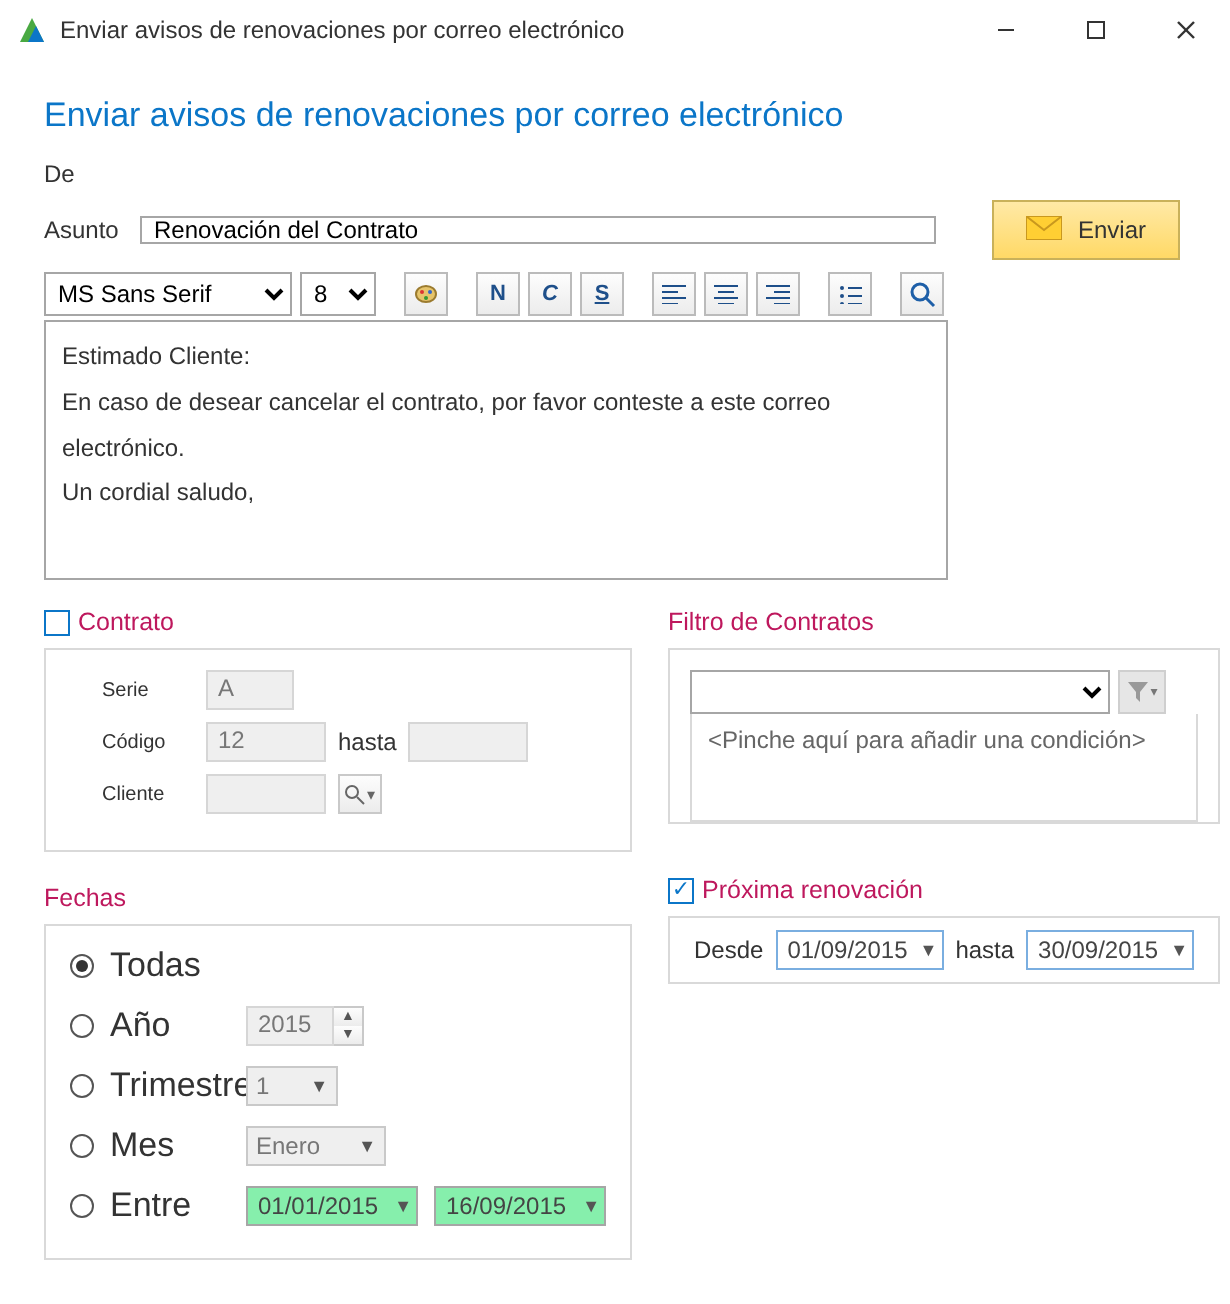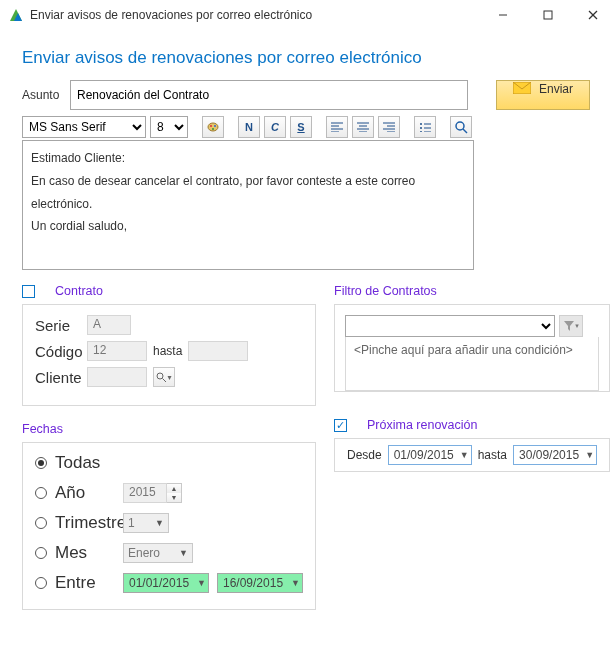--- a/index.html
+++ b/index.html
@@ -7,41 +7,41 @@
   .titlebar { height: 30px; display: flex; align-items: center; padding: 0 0 0 8px; border-bottom: 1px solid #fff; }
   .titlebar .app-icon { width: 16px; height: 16px; margin-right: 6px; }
   .titlebar .title { flex: 1; font-size: 12px; color: #333; }
   .win-controls { display: flex; height: 100%; }
   .win-btn { width: 45px; display: flex; align-items: center; justify-content: center; }
   .win-btn svg { width: 10px; height: 10px; }
   .content { padding: 12px 20px 20px 22px; }
   .page-title { color: #0b76c8; font-size: 17px; margin: 6px 0 12px 0; font-weight: 400; }
   .row { display: flex; align-items: center; margin-bottom: 6px; }
   .lbl { width: 48px; font-size: 12px; }
-  .input-text { border: 1px solid #a6a6a6; height: 30px; padding: 2px 6px; font-size: 12px; background: #fff; }
+  .input-text { border: 1px solid #a6a6a6; height: 14px; padding: 2px 6px; font-size: 12px; background: #fff; }
   .subject-input { width: 398px; }
-  .send-btn { margin-left: 28px; width: 94px; height: 30px; background: linear-gradient(#ffe9a6,#ffd966); border: 1px solid #c9b15a; display: flex; justify-content: center; gap: 8px; font-size: 12px; color: #333; }
+  .send-btn { margin-left: 28px; width: 94px; height: 30px; background: linear-gradient(#ffe9a6,#ffd966); border: 1px solid #c9b15a; display: flex; align-items: center; justify-content: center; gap: 8px; font-size: 12px; color: #333; }
   .toolbar { display: flex; align-items: center; gap: 4px; margin-bottom: 2px; }
   .tb-select { border: 1px solid #a6a6a6; height: 22px; font-size: 12px; padding: 0 2px; background: #fff; }
   .font-sel { width: 124px; }
   .size-sel { width: 38px; }
   .tb-sep { width: 6px; }
   .tb-btn { width: 22px; height: 22px; border: 1px solid #bbb; background: linear-gradient(#fdfdfd,#ececec); display: flex; align-items: center; justify-content: center; font-size: 11px; }
   .tb-btn.bold { font-weight: bold; color: #1e4f8a; }
   .tb-btn.italic { font-style: italic; color: #1e4f8a; font-weight: bold; }
   .tb-btn.underline { text-decoration: underline; color: #1e4f8a; font-weight: bold; }
   .body-text { border: 1px solid #a6a6a6; width: 452px; height: 130px; padding: 6px 8px; font-size: 12px; line-height: 1.9; background: #fff; overflow: hidden; }
   .columns { display: flex; gap: 18px; margin-top: 14px; }
   .col { flex: 1; }
-  .section-title { color: #6d28d9; font-size: 12.5px; margin-bottom: 6px; display: flex; align-items: flex-end; gap: 20px; }
+  .section-title { color: #be185d; font-size: 12.5px; margin-bottom: 6px; display: flex; align-items: flex-end; gap: 4px; }
   .chk { width: 13px; height: 13px; border: 1px solid #0b76c8; display: inline-flex; align-items: center; justify-content: center; background: #fff; }
   .chk.checked::after { content: "✓"; color: #0b76c8; font-size: 11px; line-height: 1; }
   .groupbox { border: 1px solid #d9d9d9; padding: 10px 12px 12px 12px; }
   .field-row { display: flex; align-items: center; margin-bottom: 6px; gap: 6px; }
-  .field-row .flbl { width: 46px; font-size: 15px; }
+  .field-row .flbl { width: 46px; font-size: 10px; margin-left: 16px; }
   .ro-input { background: #efefef; border: 1px solid #d6d6d6; height: 20px; padding: 1px 5px; font-size: 12px; color: #777; }
   .w40 { width: 44px; }
   .w60 { width: 60px; }
   .lookup-btn { width: 22px; height: 20px; border: 1px solid #c9c9c9; background: linear-gradient(#fdfdfd,#ececec); display: flex; align-items: center; justify-content: center; font-size: 10px; color: #555; }
   .filter-combo { width: 210px; }
   .filter-funnel { width: 24px; height: 22px; border: 1px solid #cfcfcf; background: #e6e6e6; display: flex; align-items: center; justify-content: center; }
   .filter-placeholder { border: 1px solid #d9d9d9; border-top: none; height: 54px; padding: 6px 8px; font-size: 12px; color: #666; }
   .radio-row { display: flex; align-items: center; margin-bottom: 10px; gap: 8px; }
   .radio { width: 12px; height: 12px; border: 1px solid #555; border-radius: 50%; display: inline-flex; align-items: center; justify-content: center; background: #fff; }
   .radio.checked::after { content: ""; width: 6px; height: 6px; background: #333; border-radius: 50%; }
@@ -81,20 +81,23 @@
           <line x1="1" y1="1" x2="9" y2="9" stroke="#333" stroke-width="1.2"></line>
           <line x1="9" y1="1" x2="1" y2="9" stroke="#333" stroke-width="1.2"></line>
         </svg>
       </div>
   </div>
 </div>
 
 <div class="content">
   <div class="page-title">Enviar avisos de renovaciones por correo electrónico</div>
 
+  <div class="row">
+    <span class="lbl">De</span>
+  </div>
 
   <div class="row">
     <span class="lbl">Asunto</span>
     <input class="input-text subject-input" value="Renovación del Contrato" style="">
     <button class="send-btn">
       <span><svg width="18" height="12" viewBox="0 0 18 12">
             <rect x="0" y="0" width="18" height="12" fill="#ffcf33" stroke="#c9981e"></rect>
             <polyline points="0,0 9,7 18,0" fill="none" stroke="#c9981e"></polyline>
           </svg></span>
       <span>Enviar</span>

